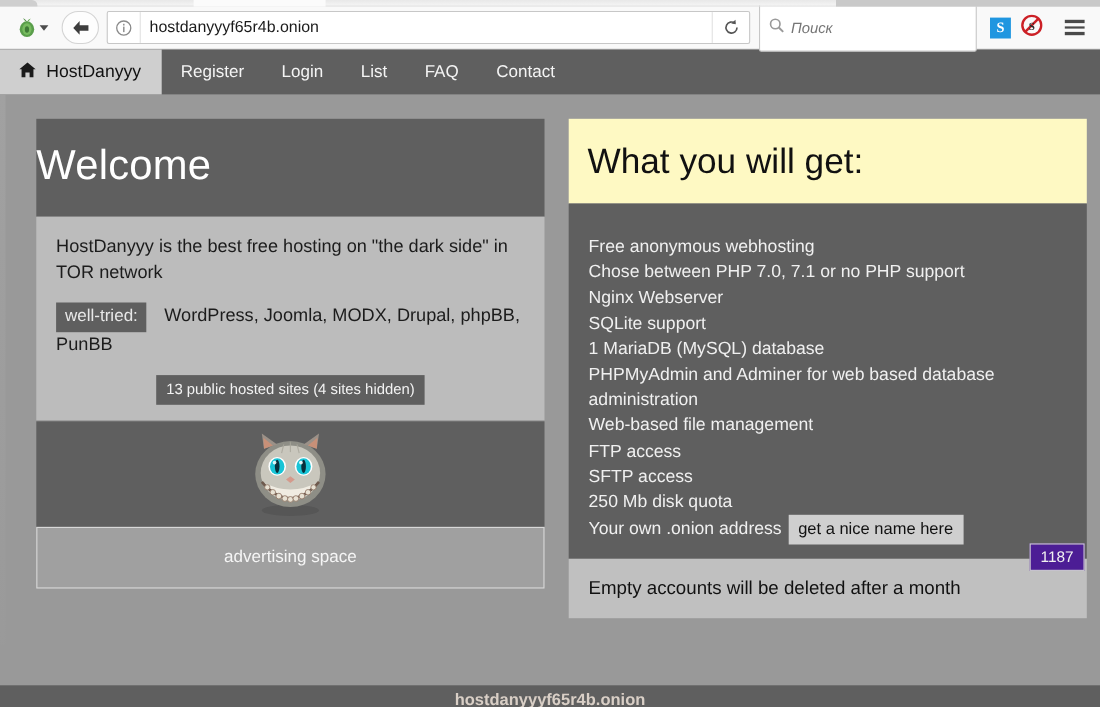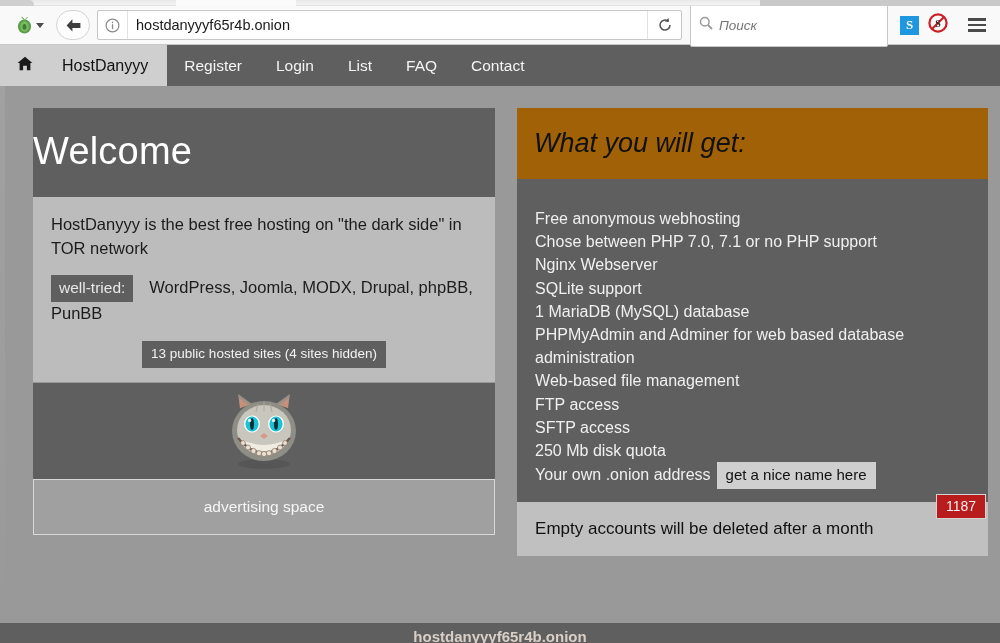--- a/index.html
+++ b/index.html
@@ -142,21 +142,21 @@
 
   
   #site-nav {
     height: 41px;
     background: #5f5f5f;
     display: flex;
     align-items: stretch;
     font-size: 15.5px;
   }
   #brand {
-    display: flex; align-items: center; gap: 29px;
+    display: flex; align-items: center; gap: 9px;
     background: #cfcfcf;
     color: #111;
     padding: 0 19px 0 17px;
     cursor: pointer;
   }
   #brand .brand-label { font-size: 16px; }
   .nav-link {
     display: flex; align-items: center;
     padding: 0 17px;
     color: #f4f4f4;
@@ -189,25 +189,24 @@
   .panel-head-dark {
     background: #5f5f5f;
     color: #ffffff;
     text-align: left;
     font-size: 38px;
     font-weight: normal;
     padding: 22px 0 24px 0;
     letter-spacing: 0.2px;
   }
   .panel-head-light {
-    background: #a16207;
+    background: #fef9c3;
     color: #111;
-    font-size: 27px;
+    font-size: 32px;
     padding: 20px 0 20px 17px;
-    font-style: italic;
   }
   .panel-body-light {
     background: #bcbcbc;
     color: #1c1c1c;
     padding: 16px 18px 14px 18px;
     font-size: 16.5px;
     line-height: 1.45;
   }
   .panel-body-dark {
     background: #5f5f5f;
@@ -274,21 +273,21 @@
     color: #111;
     font-size: 17px;
     padding: 17px 0 17px 18px;
   }
 
   
   #hit-counter {
     position: absolute;
     right: 14px; top: 408px;
     border: 1px solid #d3d3d3;
-    background: #b91c1c;
+    background: #4c1d95;
     color: #f0f0f0;
     font-size: 14px;
     padding: 3px 9px 4px 9px;
   }
 
   
   #site-footer {
     position: absolute;
     left: 0; bottom: 0;
     width: 1000px; height: 27px;

